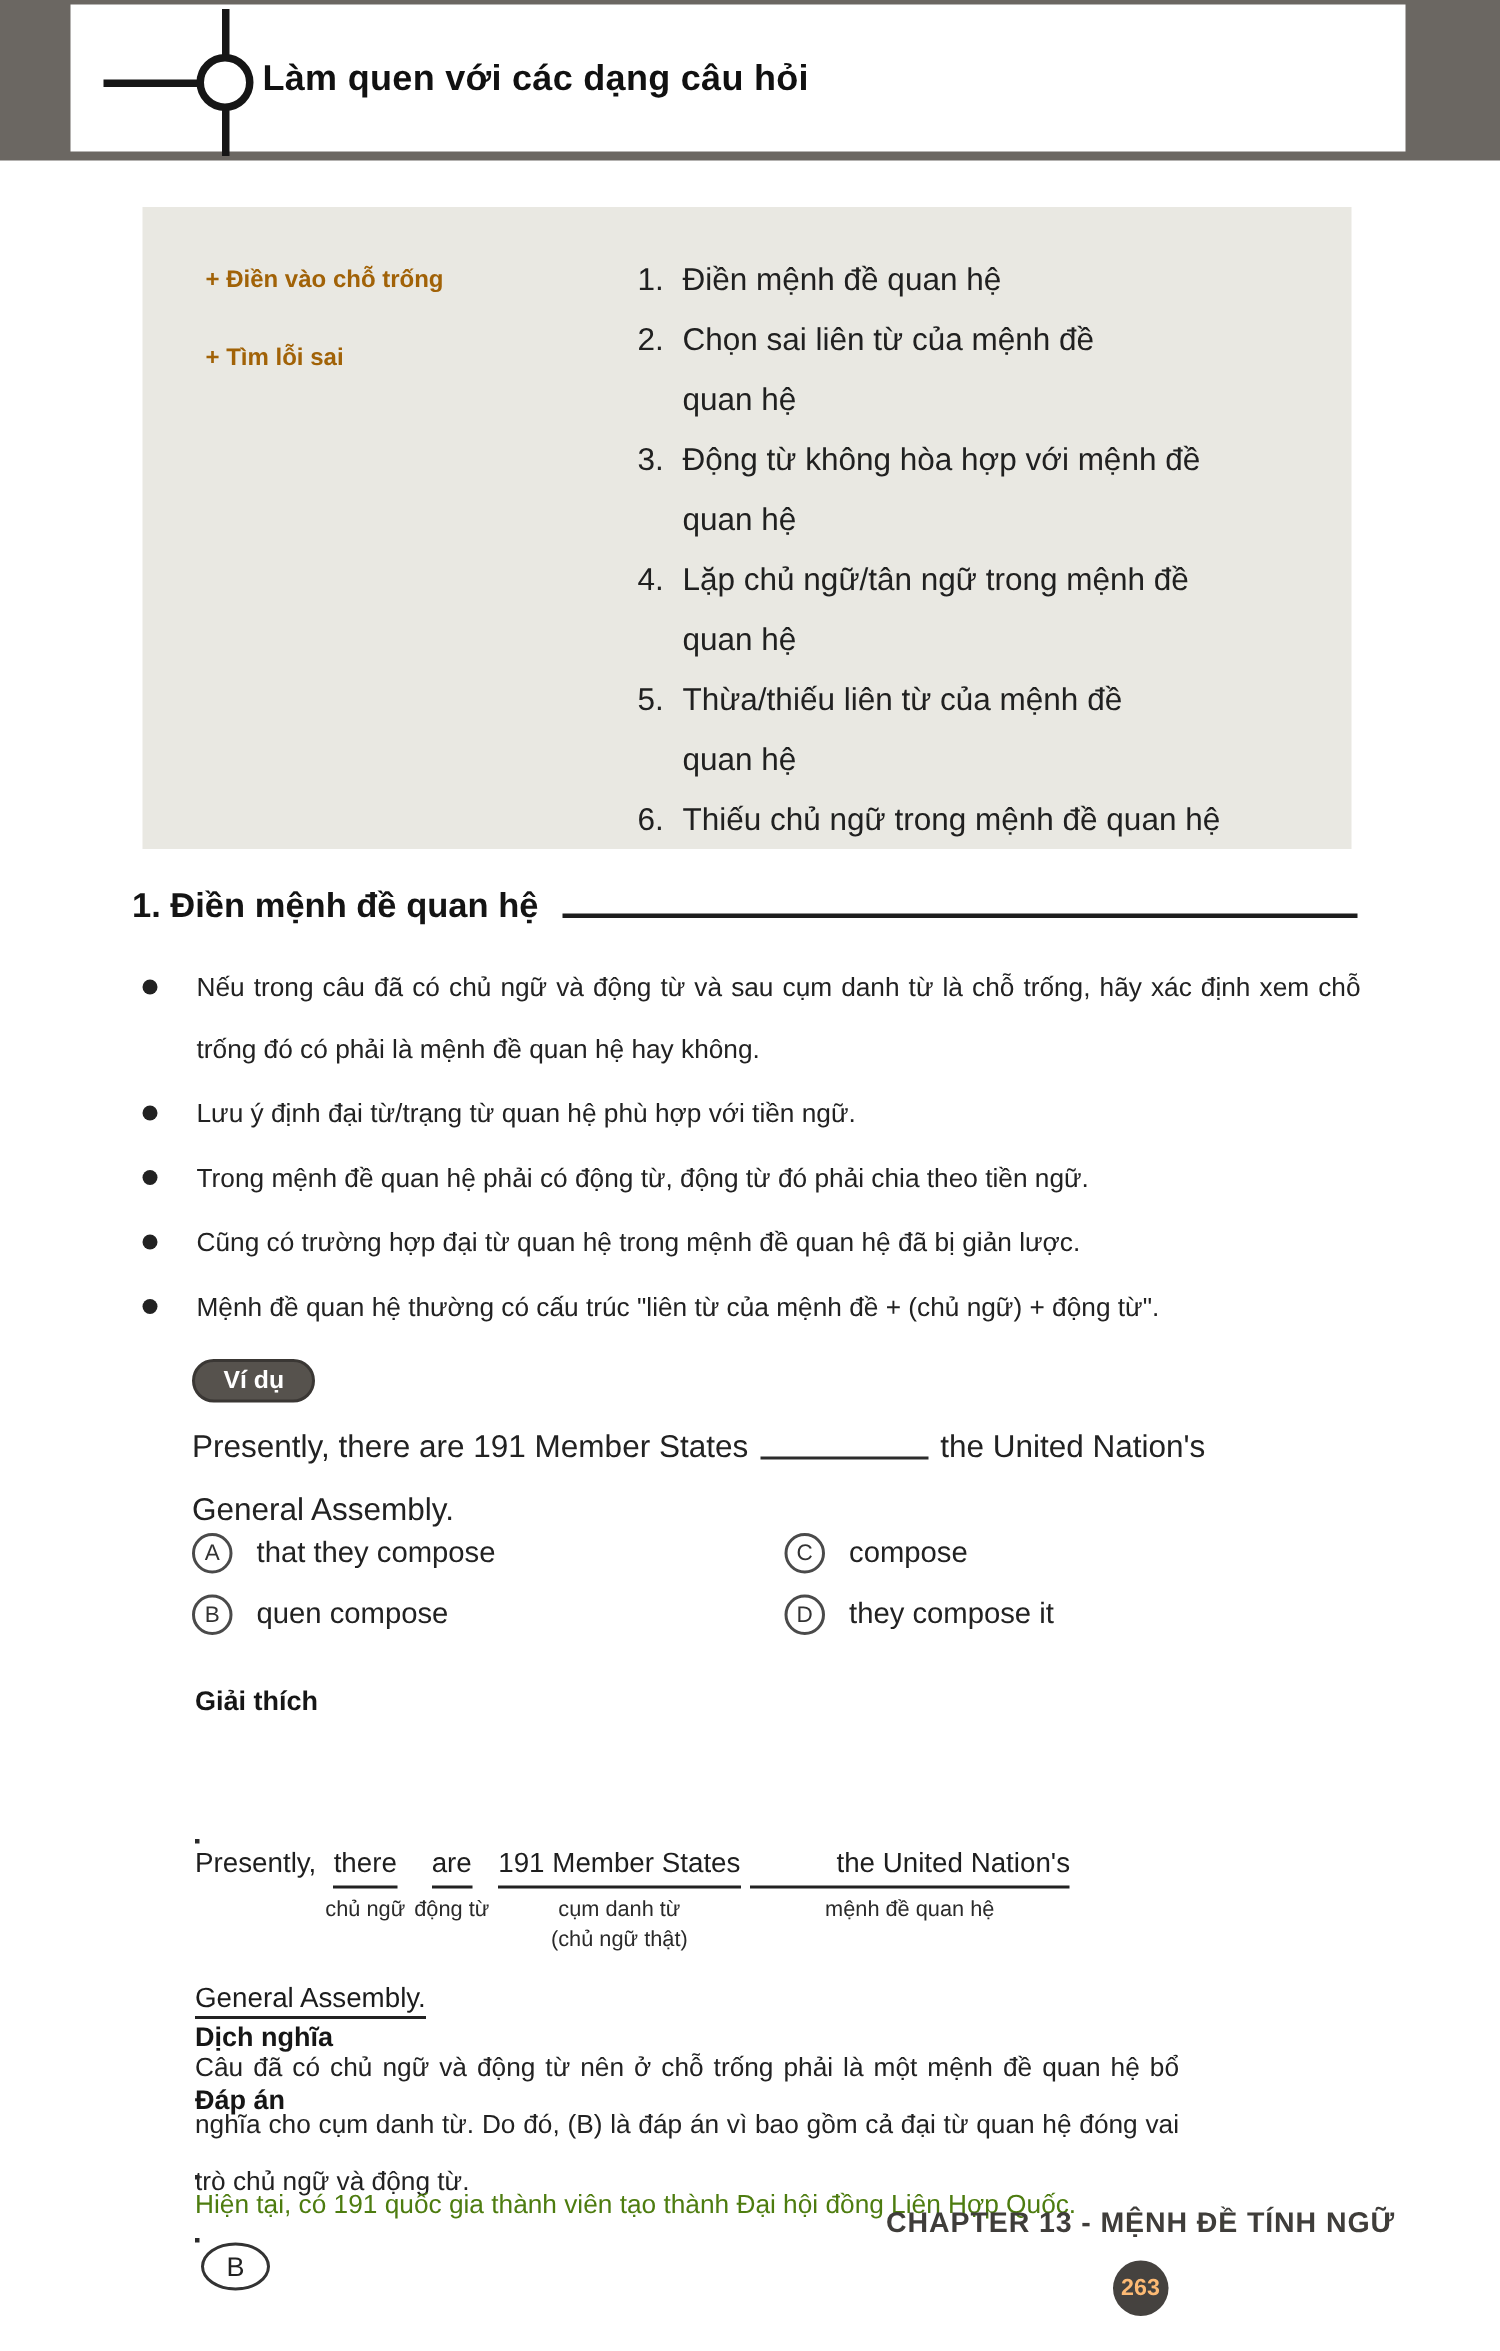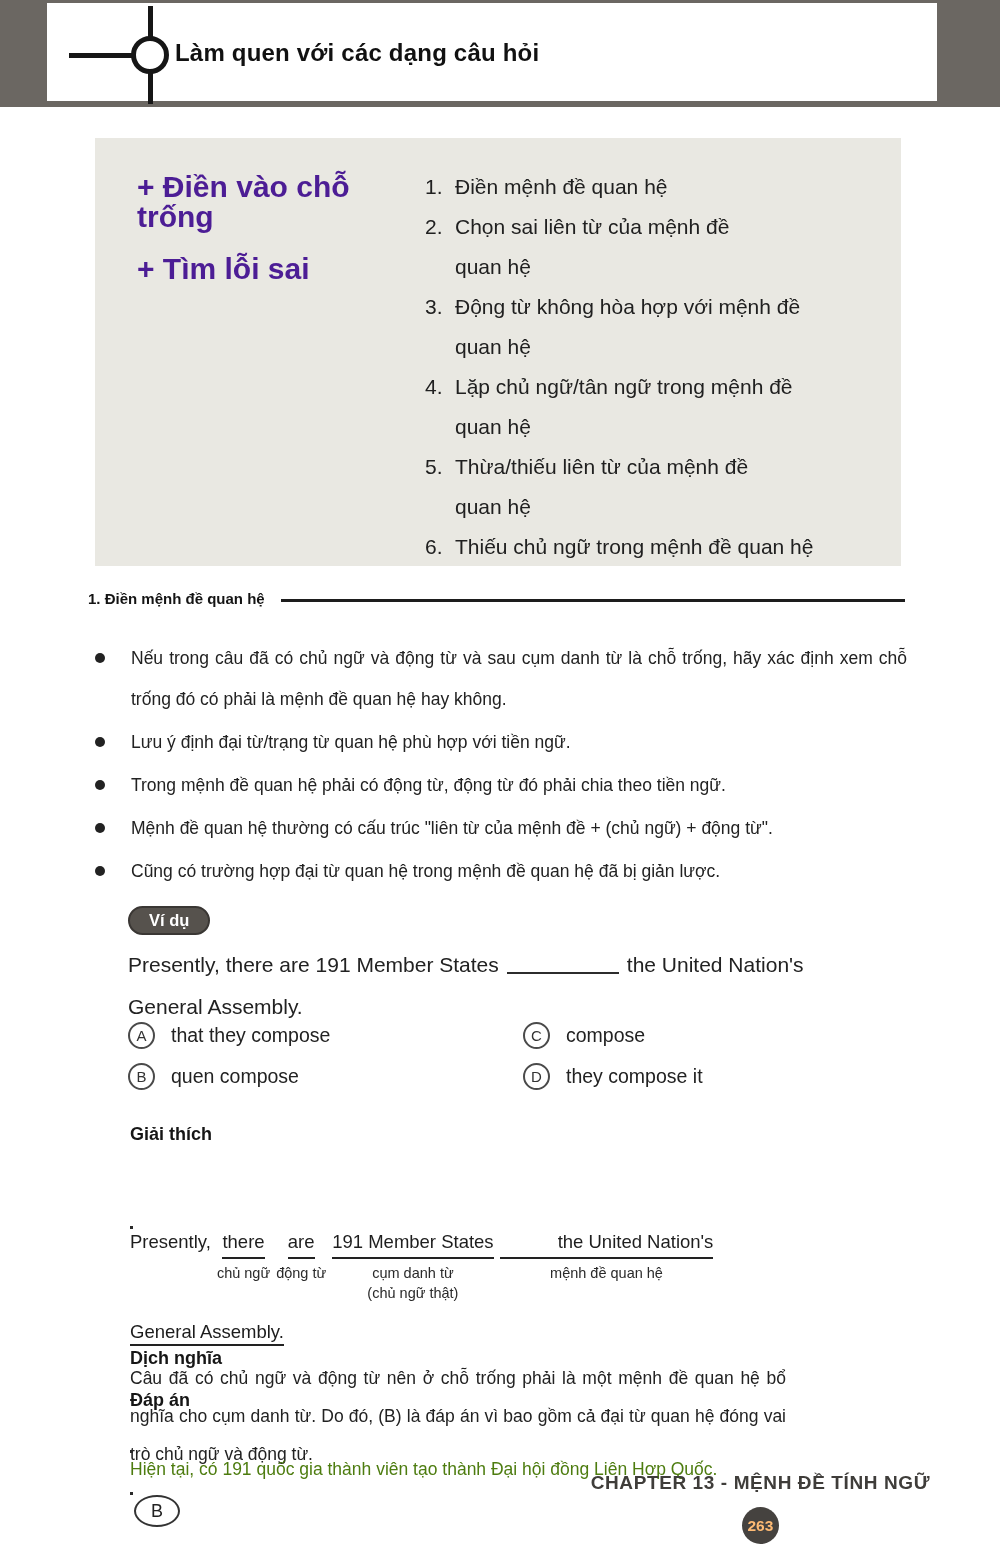--- a/index.html
+++ b/index.html
@@ -11,31 +11,31 @@
   .band { position:absolute; left:0; top:0; width:1000px; height:107px; background:#6b6762; }
   .band-inner { position:absolute; left:47px; top:3px; width:890px; height:98px; background:#ffffff; }
   .ch-v { position:absolute; left:101px; top:3px; width:5px; height:98px; background:#161616; }
   .ch-h { position:absolute; left:22px; top:50px; width:66px; height:5px; background:#161616; }
   .ch-circle { position:absolute; left:84px; top:33px; width:38px; height:38px; border:5px solid #161616; border-radius:50%; background:#ffffff; }
   .header-title { position:absolute; left:128px; top:36px; font-size:24px; font-weight:bold; color:#111; letter-spacing:0.2px; }
 
   
   .intro-box { position:absolute; left:95px; top:138px; width:806px; height:428px; background:#e9e8e2; }
   .intro-left { position:absolute; left:42px; top:34px; width:280px; }
-  .intro-left .fmt { font-size:30px; font-weight:bold; line-height:30px; color:#4c1d95; }
+  .intro-left .fmt { font-size:16px; font-weight:bold; line-height:30px; color:#a16207; }
   .intro-left .fmt + .fmt { margin-top:22px; }
   .intro-right { position:absolute; left:330px; top:29px; width:470px; }
   .intro-right ol { list-style:none; }
   .intro-right li { display:flex; font-size:21px; line-height:40px; color:#202020; }
   .intro-right .num { width:30px; flex:0 0 30px; }
   .intro-right .txt { white-space:pre-line; }
 
   
   .sec-head { position:absolute; left:88px; top:590px; width:817px; display:flex; align-items:flex-end; }
-  .sec-title { font-size:15px; font-weight:bold; color:#141414; white-space:nowrap; }
+  .sec-title { font-size:23px; font-weight:bold; color:#141414; white-space:nowrap; }
   .sec-rule { flex:1; border-bottom:3px solid #1d1d1d; margin-left:16px; margin-bottom:5px; }
 
   
   .bullets { position:absolute; left:95px; top:638px; width:812px; list-style:none; }
   .bullets li { display:flex; margin-bottom:2px; }
   .b-dot { flex:0 0 10px; width:10px; height:10px; border-radius:50%; background:#222; margin-top:15px; margin-right:26px; }
   .b-text { flex:1; font-size:17.5px; line-height:41px; text-align:justify; color:#222; }
 
   
   .badge { position:absolute; left:128px; top:906px; display:inline-block; background:#56524d; border:2px solid #3a3734; border-radius:16px; color:#ffffff; font-size:16.5px; font-weight:bold; padding:3px 19px; }
@@ -143,25 +143,25 @@
     <li>
         <span class="b-dot"></span>
         <span class="b-text">Lưu ý định đại từ/trạng từ quan hệ phù hợp với tiền ngữ.</span>
       </li>
     <li>
         <span class="b-dot"></span>
         <span class="b-text">Trong mệnh đề quan hệ phải có động từ, động từ đó phải chia theo tiền ngữ.</span>
       </li>
     <li>
         <span class="b-dot"></span>
+        <span class="b-text">Cũng có trường hợp đại từ quan hệ trong mệnh đề quan hệ đã bị giản lược.</span>
+      </li>
+    <li>
+        <span class="b-dot"></span>
         <span class="b-text">Mệnh đề quan hệ thường có cấu trúc "liên từ của mệnh đề + (chủ ngữ) + động từ".</span>
-      </li>
-    <li>
-        <span class="b-dot"></span>
-        <span class="b-text">Cũng có trường hợp đại từ quan hệ trong mệnh đề quan hệ đã bị giản lược.</span>
       </li>
   </ul>
 
   <div class="badge">Ví dụ</div>
   <div class="example-sent">
     <span>Presently, there are 191 Member States</span><span class="blank-line"></span><span>the United Nation's</span><br>
     <span>General Assembly.</span>
   </div>
 
   <div class="choices">

